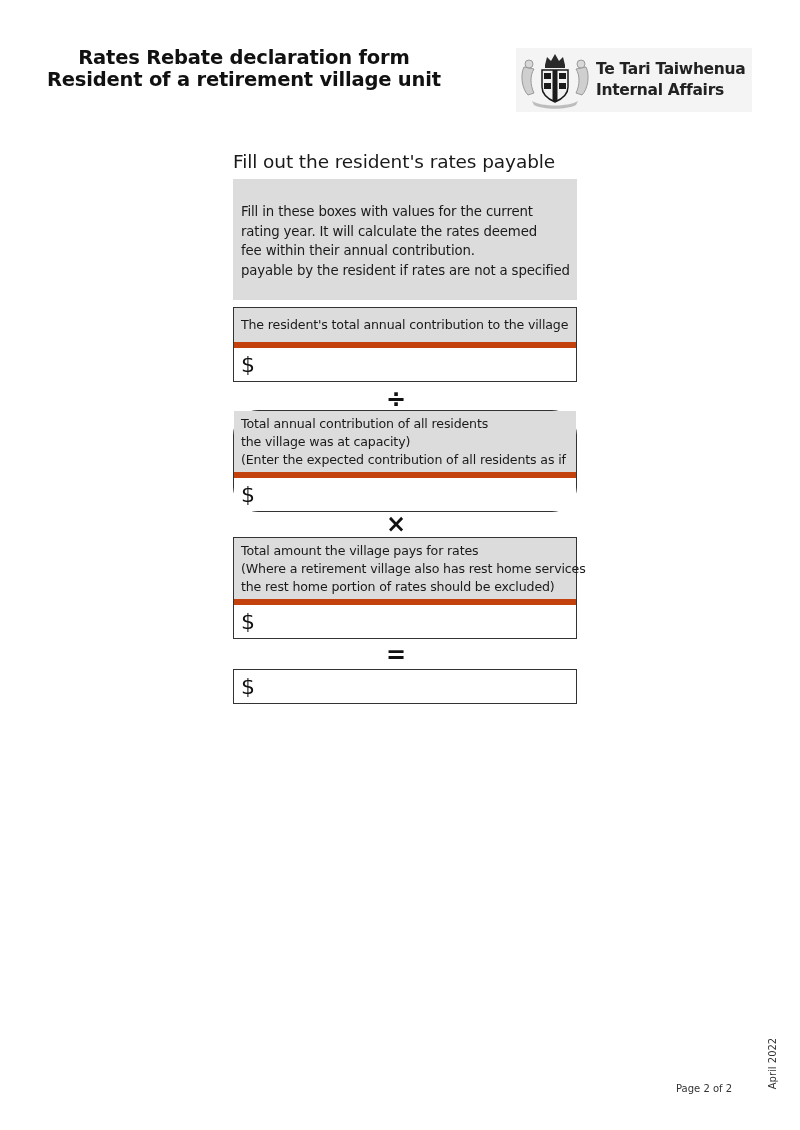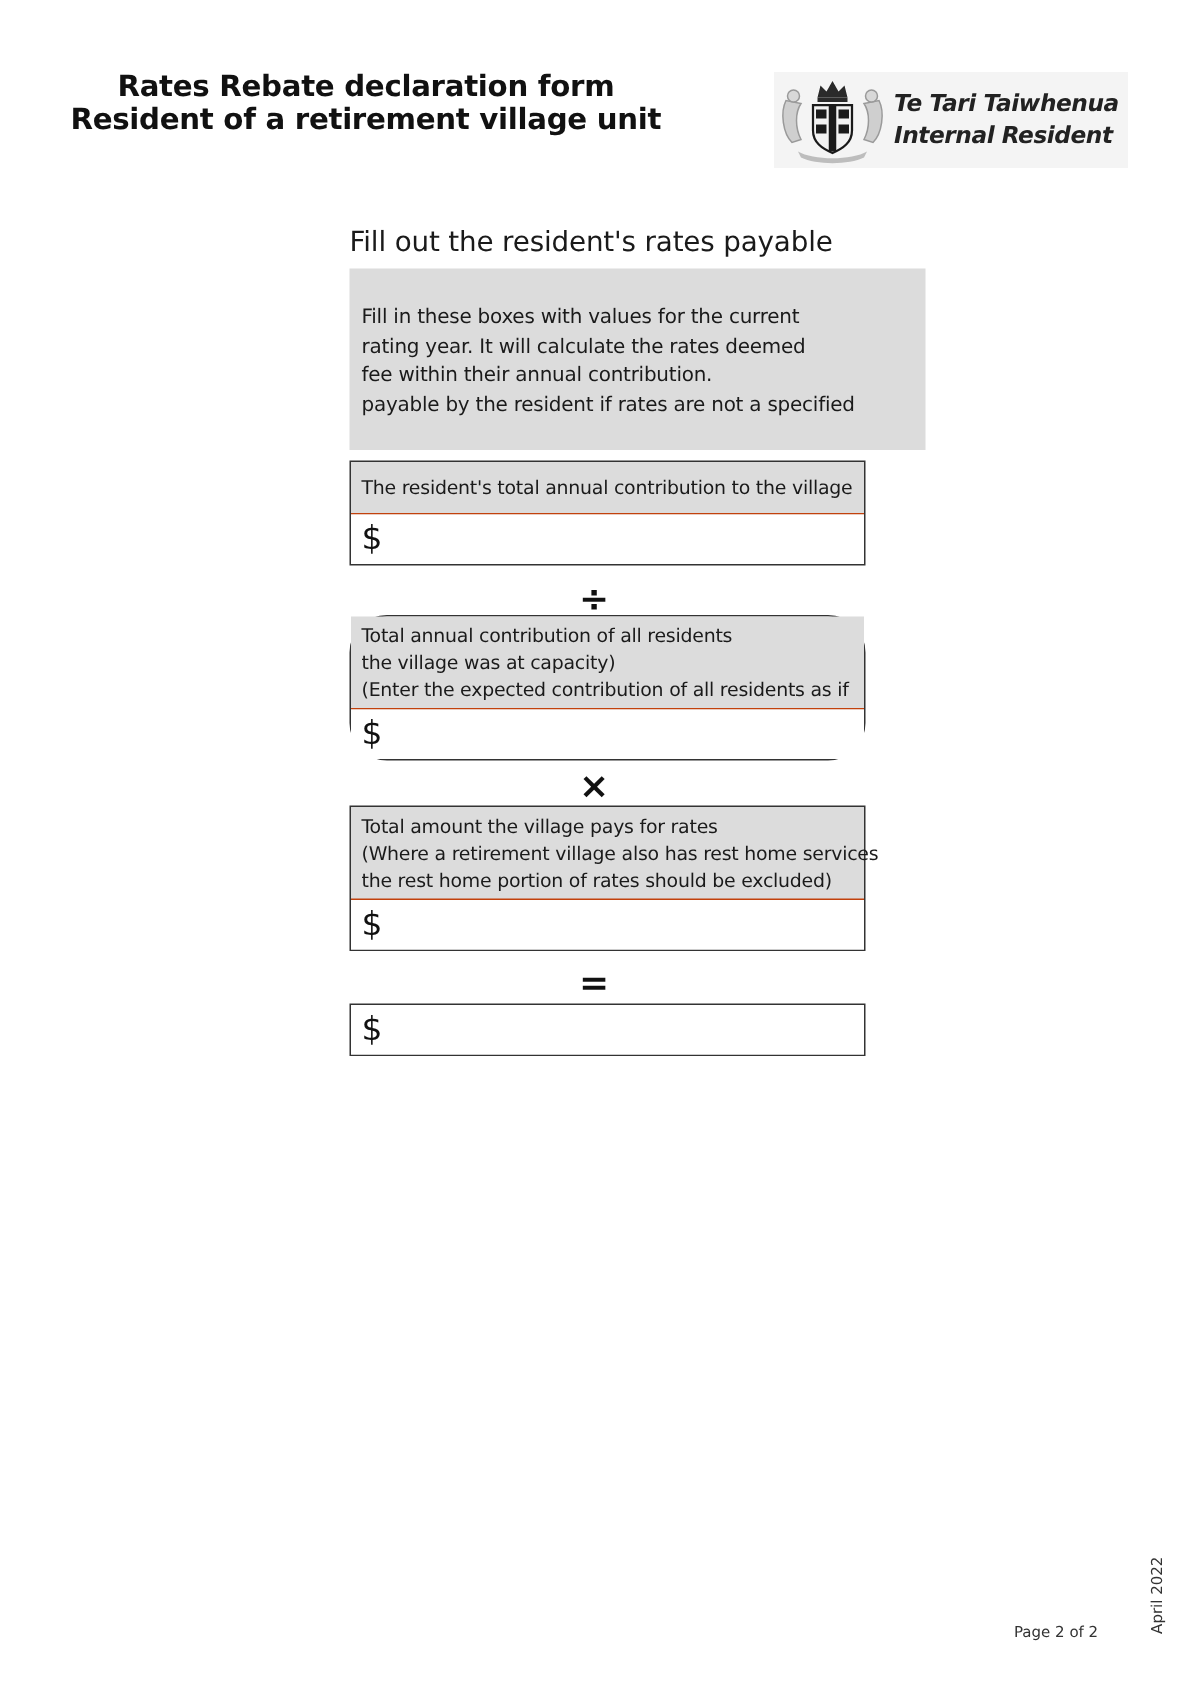--- a/index.html
+++ b/index.html
@@ -25,21 +25,20 @@
 
     .logo {
       position: absolute;
       left: 516px;
       top: 48px;
       width: 236px;
       height: 64px;
       background: #f4f4f4;
       display: flex;
       align-items: center;
-      font-style: italic;
     }
     .crest {
       width: 74px;
       height: 62px;
       margin-left: 2px;
     }
     .logo-text {
       margin-left: 4px;
       font-family: "DejaVu Sans", sans-serif;
       font-weight: bold;
@@ -57,40 +56,40 @@
       font-size: 18.5px;
       color: #1a1a1a;
       white-space: nowrap;
       letter-spacing: -0.1px;
     }
 
     .intro-box {
       position: absolute;
       left: 233px;
       top: 179px;
-      width: 384px;
+      width: 344px;
       height: 121px;
       background: #dcdcdc;
       padding: 23px 8px 0 8px;
       font-size: 13.3px;
       line-height: 19.5px;
       color: #1a1a1a;
       letter-spacing: -0.15px;
     }
     .intro-box span { display: block; white-space: nowrap; }
 
     .field {
       position: absolute;
       left: 233px;
       width: 344px;
       border: 1.5px solid #333;
     }
     .field-label {
       background: #dcdcdc;
-      border-bottom: 1px solid #c2410c;
+      border-bottom: 6px solid #c2410c;
       padding: 4px 6px 3px 7px;
       font-size: 12.6px;
       line-height: 18px;
       color: #1a1a1a;
       letter-spacing: -0.15px;
     }
     .field-label span { display: block; white-space: nowrap; }
     .field-input {
       height: 33px;
       background: #fff;
@@ -158,21 +157,21 @@
     <rect x="34.5" y="21" width="5" height="31" fill="#1a1a1a"></rect>
     <rect x="26" y="24" width="7" height="6" fill="#1a1a1a"></rect>
     <rect x="41" y="24" width="7" height="6" fill="#1a1a1a"></rect>
     <rect x="26" y="34" width="7" height="6" fill="#1a1a1a"></rect>
     <rect x="41" y="34" width="7" height="6" fill="#1a1a1a"></rect>
 
     <path d="M14 52 C24 58 50 58 60 52 L58 56 C48 61 26 61 16 56 Z" fill="#bdbdbd"></path>
   </svg>
   <div class="logo-text">
     <div>Te Tari Taiwhenua</div>
-    <div>Internal Resident</div>
+    <div>Internal Affairs</div>
   </div>
 </div>
 
 <div class="section-heading">Fill out the resident's rates payable</div>
 
 <div class="intro-box">
   <span>Fill in these boxes with values for the current</span>
   <span>rating year.  It will calculate the rates deemed</span>
   <span>fee within their annual contribution.</span>
   <span>payable by the resident if rates are not a specified</span>

